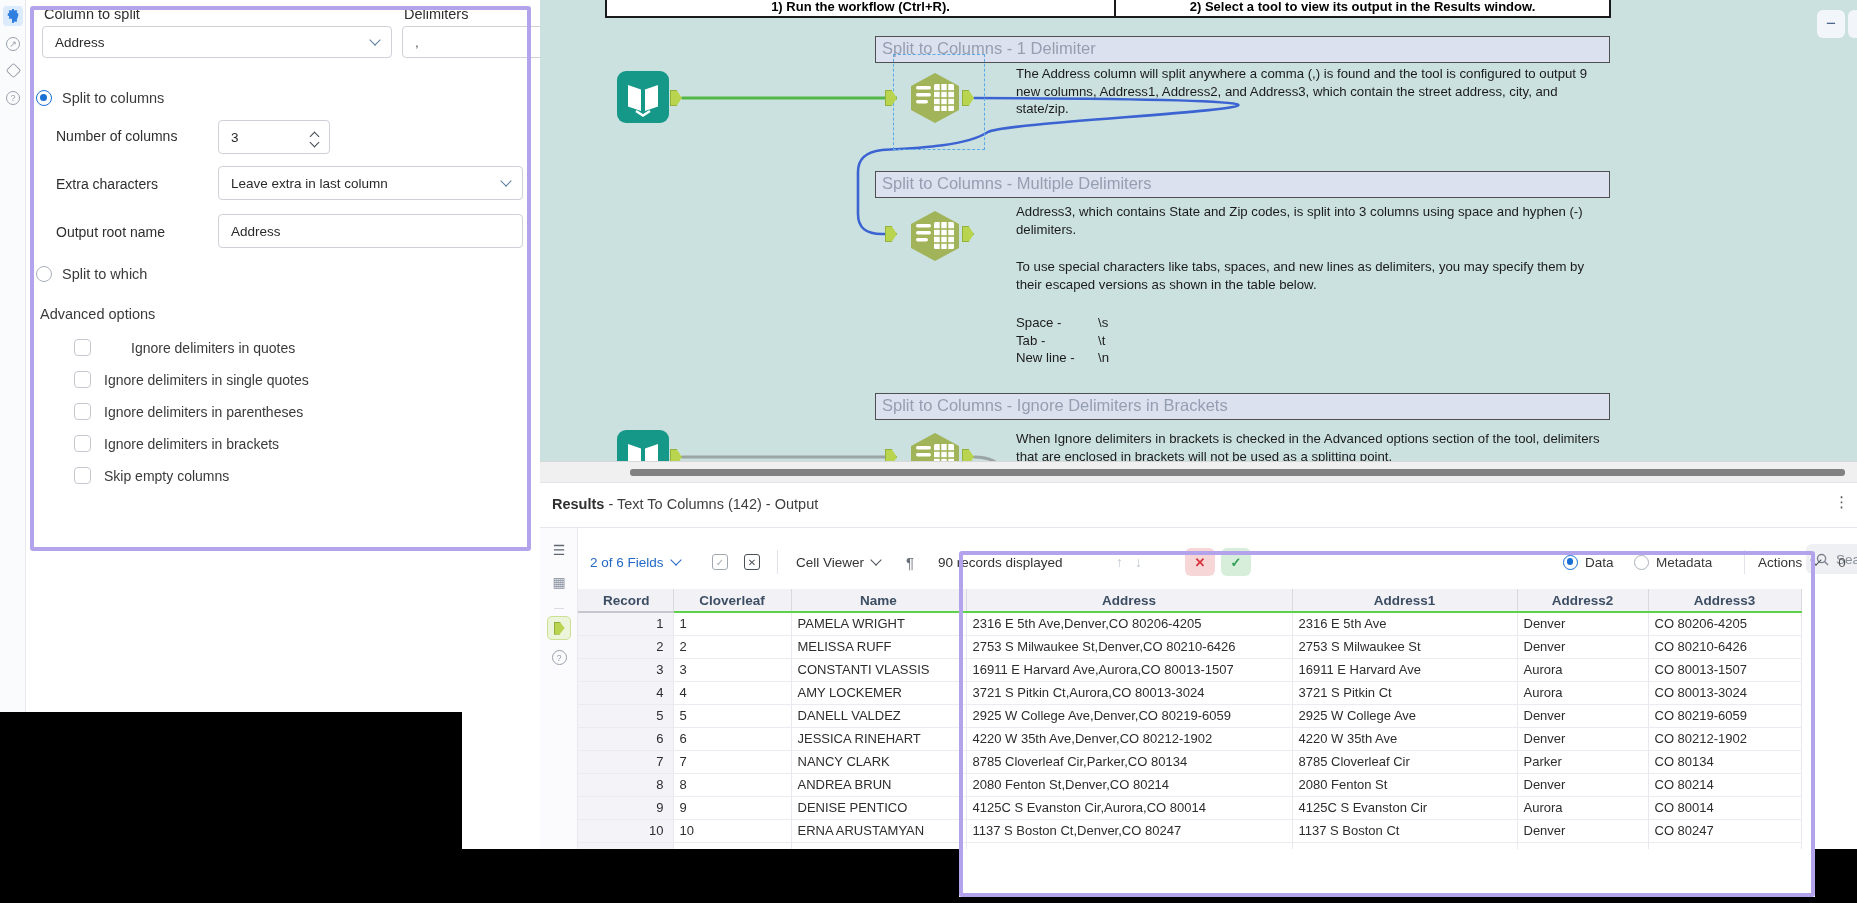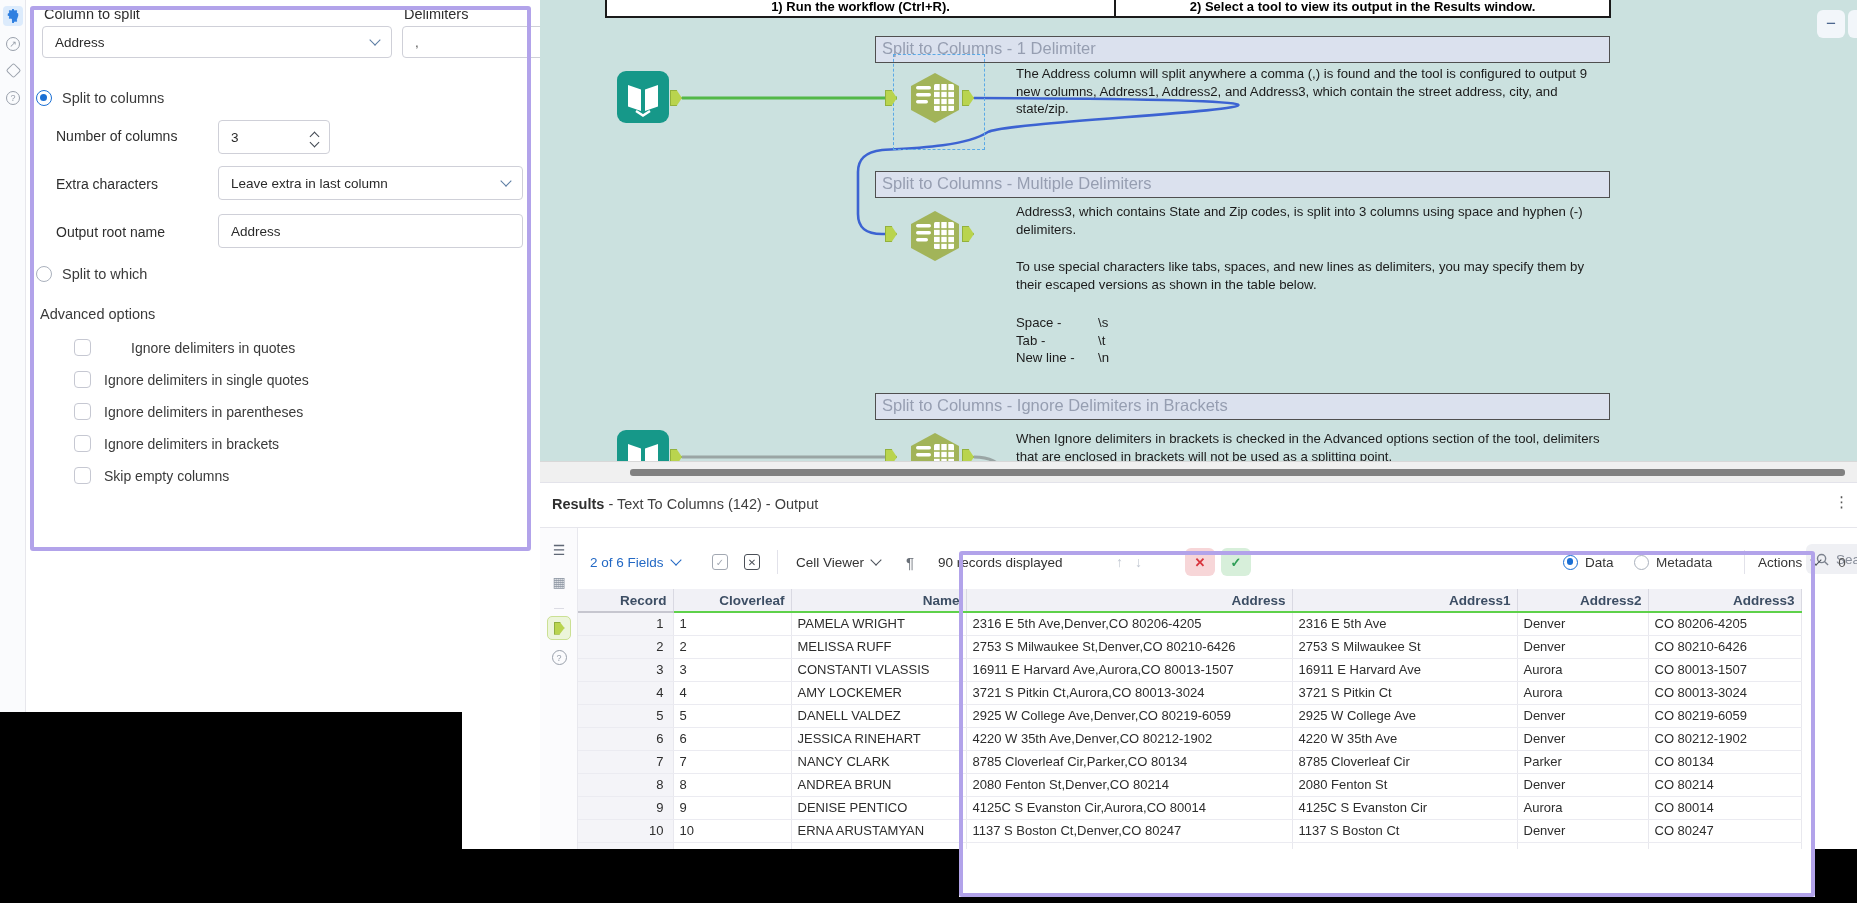--- a/index.html
+++ b/index.html
@@ -67,21 +67,21 @@
   .btn-ok { width:30px; height:28px; border-radius:6px; background:#d7efda; color:#2f9e57; font-weight:700; display:flex; align-items:center; justify-content:center; font-size:13px; }
   #search-box { position:absolute; left:1266px; top:61px; width:285px; height:30px; background:#eff0f4; border-radius:6px; display:flex; align-items:center; padding:0 10px; gap:7px; }
   #search-box input { border:0; background:transparent; outline:none; font-size:13.5px; color:#454b56; width:220px; font-family:"Liberation Sans",sans-serif; }
   #search-box input::placeholder { color:#878d99; }
   .radio-sm { width:15px; height:15px; border-radius:50%; border:1.6px solid #aab1bd; background:#fff; position:relative; }
   .radio-sm.sel { border-color:#1a6fd4; }
   .radio-sm.sel::after { content:""; position:absolute; left:2.6px; top:2.6px; width:6.5px; height:6.5px; border-radius:50%; background:#1a6fd4; }
 
   
   #grid { position:absolute; left:38px; top:106px; border-collapse:collapse; table-layout:fixed; }
-  #grid th { height:23px; background:#f1f1f6; color:#3d4e64; font-size:13.5px; font-weight:700; text-align:right; padding:0 6px; border-right:1px solid #d9d9e2; border-bottom:2.5px solid #5ed14a; white-space:nowrap; overflow:hidden; }
+  #grid th { height:23px; background:#f1f1f6; color:#3d4e64; font-size:13.5px; font-weight:700; text-align:center; padding:0 6px; border-right:1px solid #d9d9e2; border-bottom:2.5px solid #5ed14a; white-space:nowrap; overflow:hidden; }
   #grid th.rec { border-bottom:2.5px solid #c6c6cf; padding-left:8px; }
   #grid td { height:23px; font-size:13px; color:#2d2d2d; padding:0 6px; border-right:1px solid #e8e8ee; border-bottom:1px solid #ebebf1; white-space:nowrap; overflow:hidden; background:#fff; }
   #grid td.rec { background:#f4f4f8; text-align:right; padding-right:9px; }
 
   
   .blackout { background:#000; z-index:40; }
   #boxfill { left:963px; top:849px; width:848px; height:44px; background:#fff; z-index:30; }
   .pbox { border:4px solid #b2a3ea; border-radius:3px; z-index:50; pointer-events:none; }
   .svg-abs { position:absolute; left:0; top:0; }
 </style>

